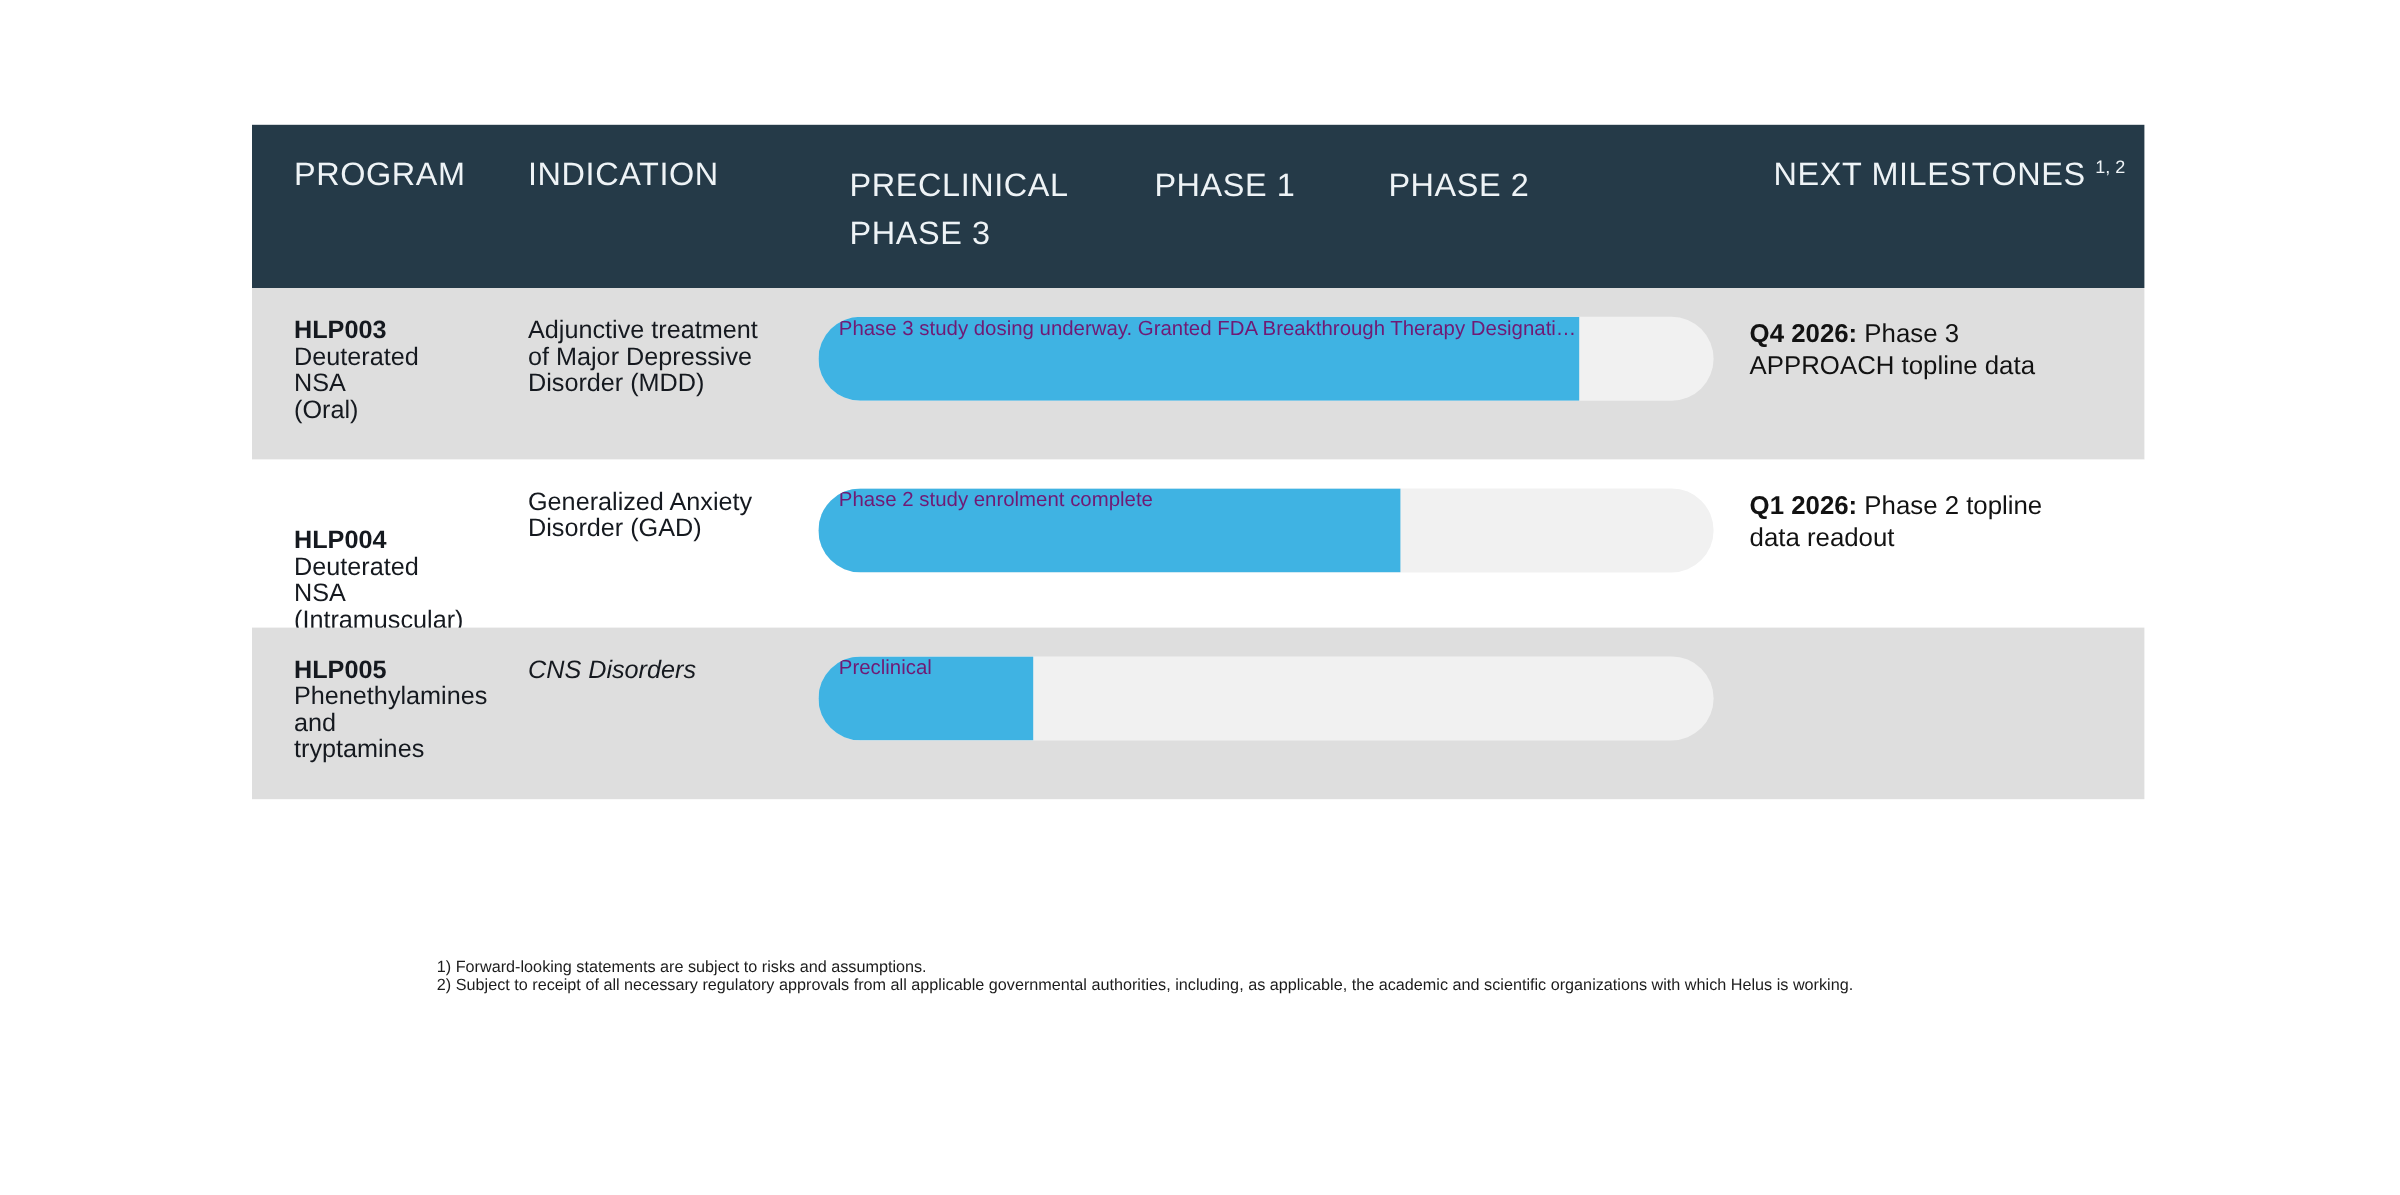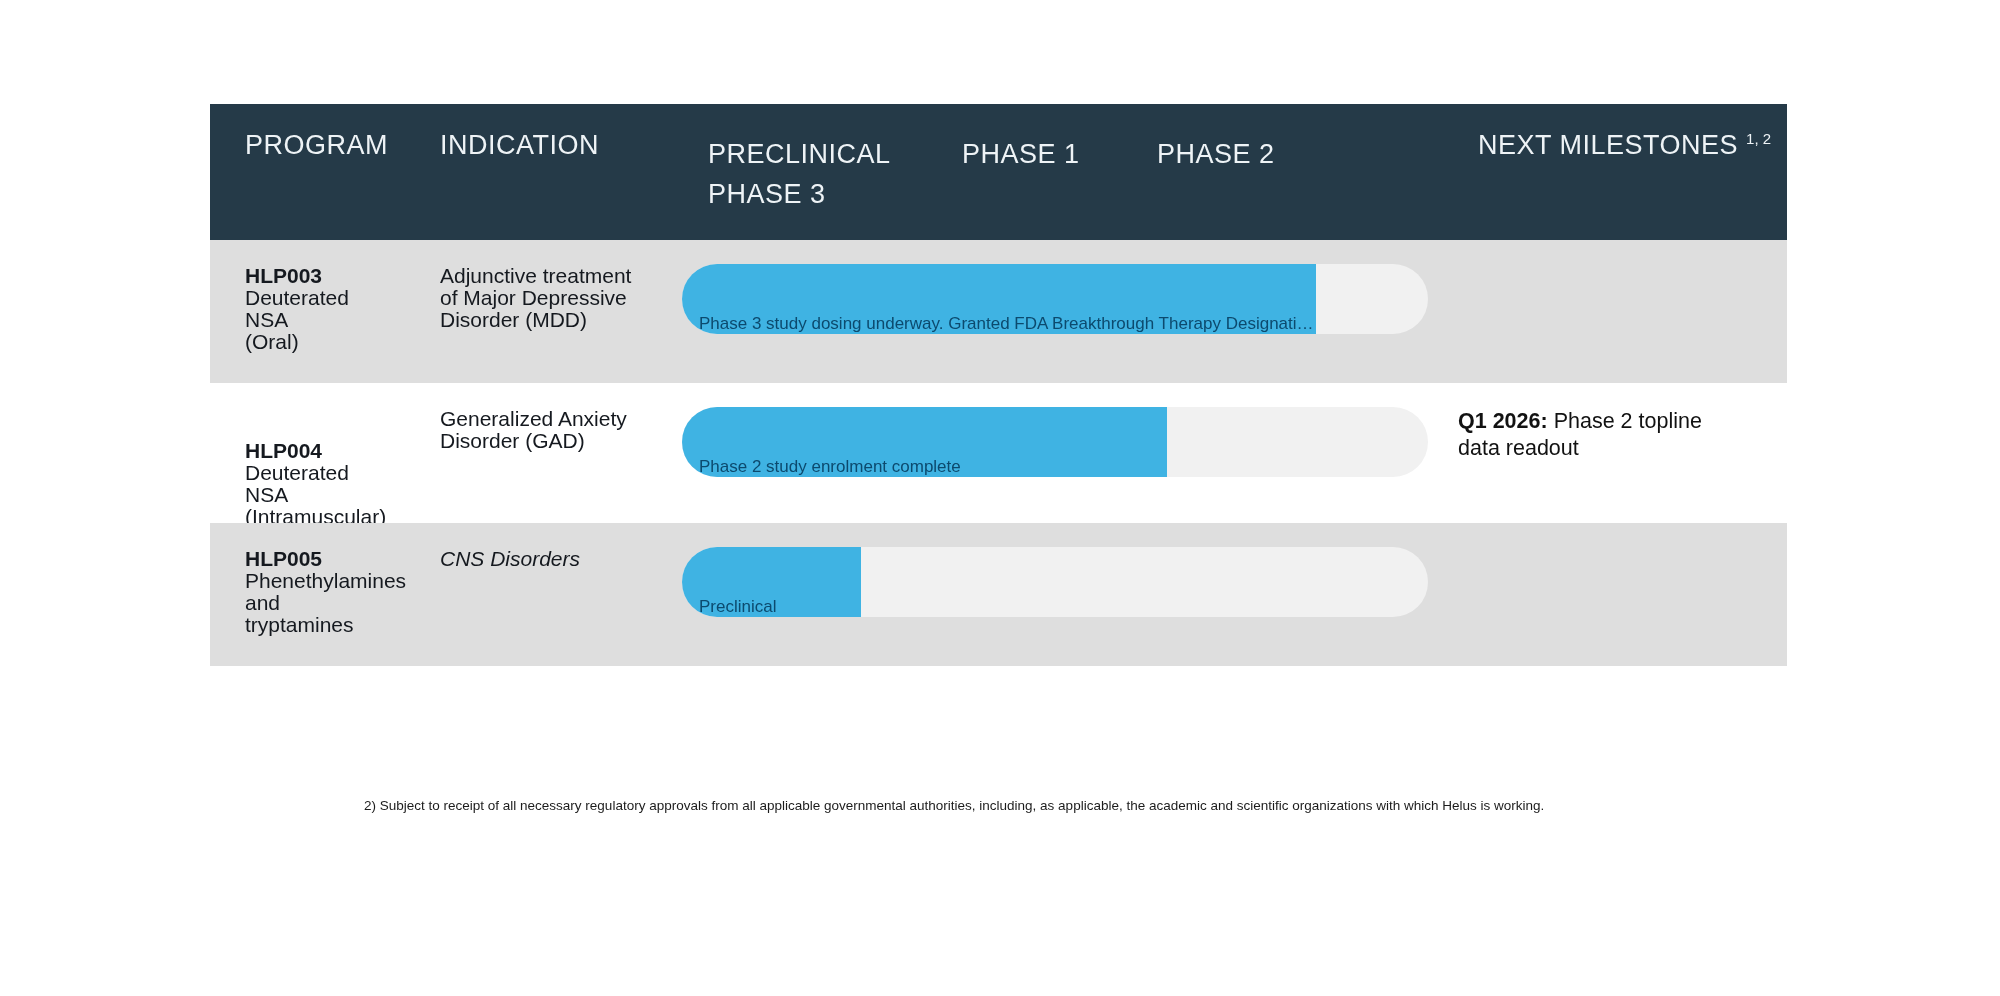--- a/index.html
+++ b/index.html
@@ -18,24 +18,24 @@
   .row.alt { background:var(--row-alt-bg,#dedede); }
   .row.plain { background:var(--row-bg,#ffffff); }
   .cell { position:absolute; font-size:21px; line-height:22px; color:var(--text,#15191f); }
   .pname { font-weight:bold; }
   .bar-track {
     position:absolute; left:472px; top:24px; width:746px; height:70px;
     background:var(--bar-track,#f1f1f1); border-radius:35px; overflow:hidden;
   }
   .bar-fill {
     height:100%; background:var(--bar-fill,#3fb3e3);
-    display:flex; align-items:flex-end; box-sizing:border-box;
+    display:flex; align-items:flex-start; box-sizing:border-box;
     padding-left:17px; padding-right:4px;
     white-space:nowrap; overflow:hidden;
-    font-size:17px; color:#0c4a6e;
+    font-size:17px; color:#701a75;
   }
   .milestone {
     position:absolute; left:1248px; top:25px;
     font-size:21.5px; line-height:27px; color:#121212; white-space:nowrap;
   }
   .milestone b { font-weight:bold; }
   .notes {
     position:absolute; left:364px; top:785px;
     font-size:13.5px; line-height:14.6px; color:#1c1c1c; white-space:nowrap;
   }
@@ -71,20 +71,24 @@
       <div class="cell" style="left:230px; top:25px;">
         <div>Adjunctive treatment</div>
         <div>of Major Depressive</div>
         <div>Disorder (MDD)</div>
       </div>
       <div class="bar-track">
         <div class="bar-fill" style="width: 85%;">
           <span>Phase 3 study dosing underway. Granted FDA Breakthrough Therapy Designati…</span>
         </div>
       </div>
+      <div class="milestone">
+        <div><b>Q4 2026:</b><span> Phase 3</span></div>
+        <div>APPROACH topline data</div>
+      </div>
     </div>
 
     <div class="row plain" style="top:279px; height:140px;">
       <div class="cell" style="left:35px; top:25px;margin-top:32px;">
         <div class="pname">HLP004</div>
         <div>Deuterated</div>
         <div>NSA</div>
         <div>(Intramuscular)</div>
       </div>
       <div class="cell" style="left:230px; top:25px;">
@@ -116,16 +120,17 @@
         <div class="bar-fill" style="width: 24%;">
           <span>Preclinical</span>
         </div>
       </div>
     </div>
 
   </div>
 
   <div class="notes">
     <div class="gap"></div>
+    <div>1) Forward-looking statements are subject to risks and assumptions.</div>
     <div>2) Subject to receipt of all necessary regulatory approvals from all applicable governmental authorities, including, as applicable, the academic and scientific organizations with which Helus is working.</div>
   </div>
 
 </div>
 
 </body></html>

